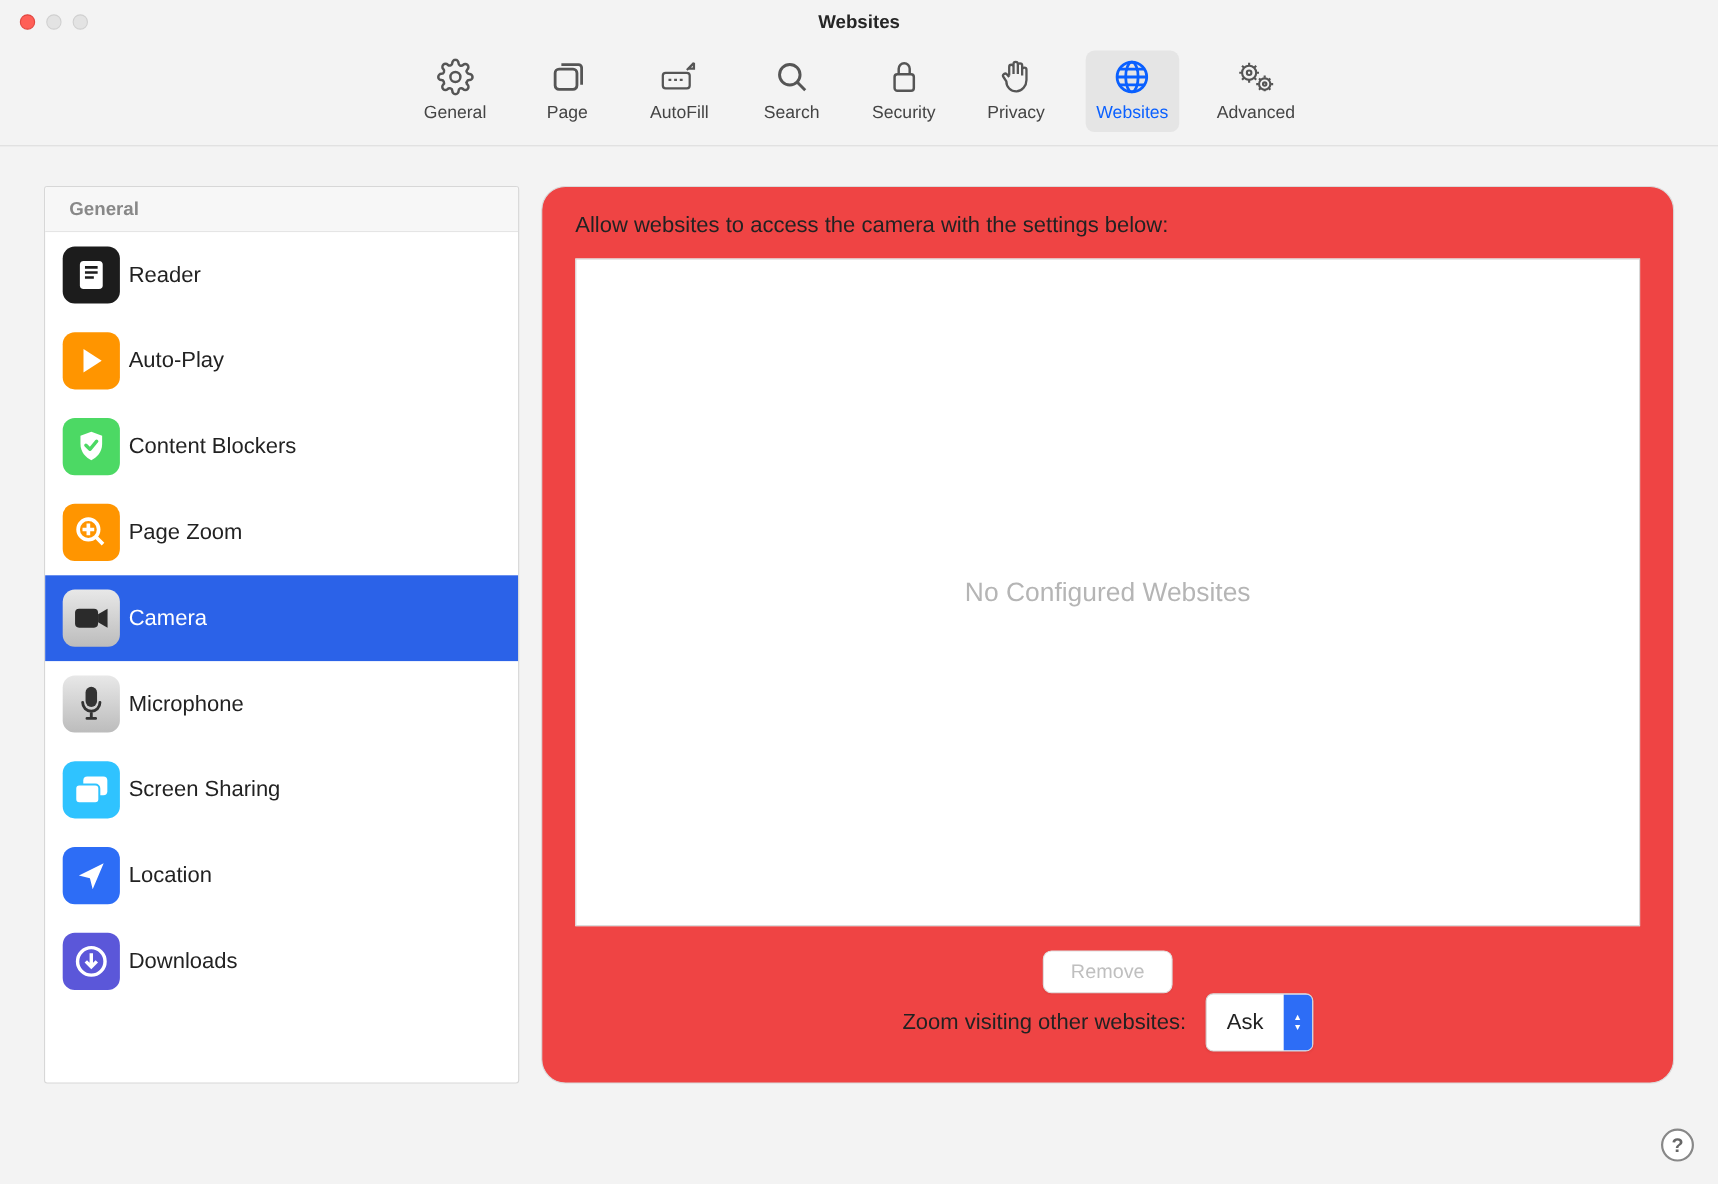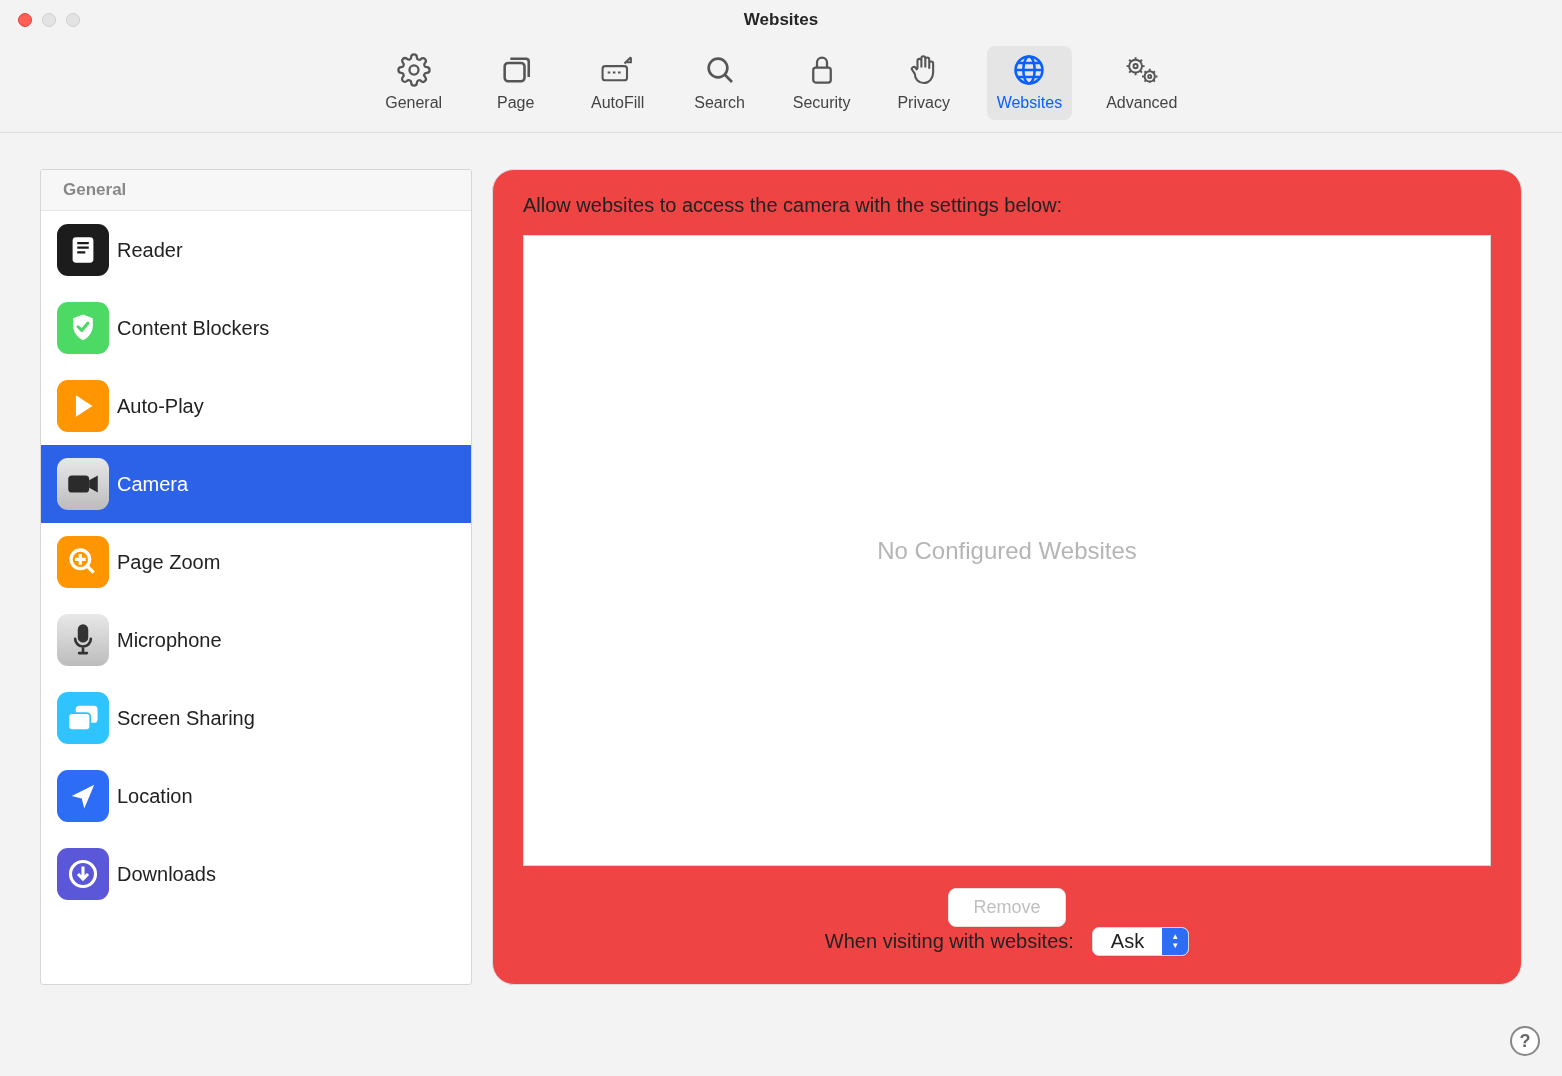--- a/index.html
+++ b/index.html
@@ -87,21 +87,21 @@
   font-size: 18px; color: #bfbfbf; background: #fff;
   border: 1px solid #e0e0e0; border-radius: 8px;
   padding: 8px 24px; box-shadow: 0 1px 1px rgba(0,0,0,.03);
 }
 .right-ctrl { display: flex; align-items: center; gap: 18px; font-size: 20px; }
 .dropdown {
   display: flex; align-items: center; background: #fff;
   border: 1px solid #d7d7d7; border-radius: 7px; overflow: hidden;
   box-shadow: 0 1px 2px rgba(0,0,0,.06);
 }
-.dropdown .val { padding: 2px 18px; }
+.dropdown .val { padding: 14px 18px; }
 .dropdown .chev {
   background: #2d6df6; width: 26px; align-self: stretch;
   display: flex; flex-direction: column; align-items: center; justify-content: center;
   color: #fff; font-size: 8px; line-height: 8px; gap: 1px;
 }
 .help-btn {
   position: absolute; right: 22px; bottom: 20px;
   width: 30px; height: 30px; border-radius: 50%;
   border: 2px solid #888; color: #666;
   display: flex; align-items: center; justify-content: center;
@@ -208,59 +208,59 @@
       <div class="sb-icon" style="background:#1c1c1c">
         <svg width="28" height="30" viewBox="0 0 24 26" fill="none" stroke="#fff" stroke-width="2">
             <rect x="3" y="2" width="18" height="22" rx="3" fill="#fff" stroke="none"></rect>
             <path d="M7 7h10M7 11h10M7 15h7" stroke="#1c1c1c"></path>
           </svg>
       </div>
       <span>Reader</span>
     </div>
 
     <div class="sb-item">
+      <div class="sb-icon" style="background:#ff9500">
+        <svg width="24" height="26" viewBox="0 0 20 22">
+            <path d="M4 2l14 9-14 9V2z" fill="#fff"></path>
+          </svg>
+      </div>
+      <span>Auto-Play</span>
+    </div>
+
+    <div class="sb-item">
       <div class="sb-icon" style="background:#4cd964">
         <svg width="30" height="32" viewBox="0 0 24 26">
             <path d="M12 2l8 3v6c0 6-4 10-8 12-4-2-8-6-8-12V5l8-3z" fill="#fff"></path>
             <path d="M8 12l3 3 5-6" stroke="#4cd964" stroke-width="2.5" fill="none" stroke-linecap="round" stroke-linejoin="round"></path>
           </svg>
       </div>
       <span>Content Blockers</span>
     </div>
 
     <div class="sb-item">
       <div class="sb-icon" style="background:#ff9500">
-        <svg width="24" height="26" viewBox="0 0 20 22">
-            <path d="M4 2l14 9-14 9V2z" fill="#fff"></path>
-          </svg>
-      </div>
-      <span>Auto-Play</span>
+        <svg width="32" height="32" viewBox="0 0 24 24" fill="none" stroke="#fff" stroke-width="2.5">
+            <circle cx="10" cy="10" r="7"></circle>
+            <path d="M10 6v8M6 10h8M20 20l-5-5"></path>
+          </svg>
+      </div>
+      <span>Page Zoom</span>
     </div>
 
     <div class="sb-item selected">
       <div class="sb-icon" style="background:linear-gradient(#e8e8e8,#bcbcbc)">
         <svg width="32" height="24" viewBox="0 0 26 18">
             <rect x="1" y="2" width="17" height="14" rx="3" fill="#2b2b2b"></rect>
             <path d="M18 6l7-4v14l-7-4z" fill="#2b2b2b"></path>
           </svg>
       </div>
       <span>Camera</span>
     </div>
 
     <div class="sb-item">
-      <div class="sb-icon" style="background:#ff9500">
-        <svg width="32" height="32" viewBox="0 0 24 24" fill="none" stroke="#fff" stroke-width="2.5">
-            <circle cx="10" cy="10" r="7"></circle>
-            <path d="M10 6v8M6 10h8M20 20l-5-5"></path>
-          </svg>
-      </div>
-      <span>Page Zoom</span>
-    </div>
-
-    <div class="sb-item">
       <div class="sb-icon" style="background:linear-gradient(#e8e8e8,#bcbcbc)">
         <svg width="22" height="34" viewBox="0 0 16 26">
             <rect x="4" y="1" width="8" height="14" rx="4" fill="#333"></rect>
             <path d="M2 12a6 6 0 0 0 12 0M8 18v5M5 23h6" stroke="#333" stroke-width="2" fill="none" stroke-linecap="round"></path>
           </svg>
       </div>
       <span>Microphone</span>
     </div>
 
     <div class="sb-item">
@@ -295,21 +295,21 @@
   </div>
 
   <div class="content">
     <div class="heading">Allow websites to access the camera with the settings below:</div>
     <div class="list-box">
       <span>No Configured Websites</span>
     </div>
     <div class="footer">
       <button class="remove-btn" disabled="">Remove</button>
       <div class="right-ctrl">
-        <span>When visiting with websites:</span>
+        <span>Zoom visiting other websites:</span>
         <div class="dropdown">
           <span class="val">Ask</span>
           <span class="chev">
               <span>▲</span>
               <span>▼</span>
             </span>
         </div>
       </div>
     </div>
   </div>

